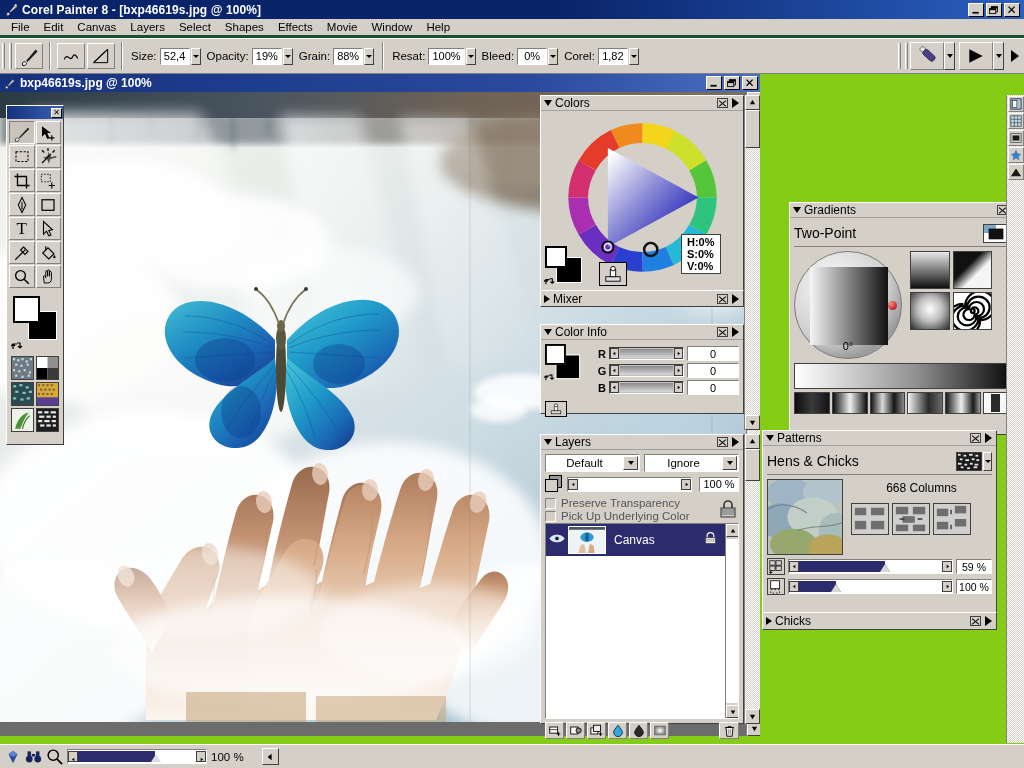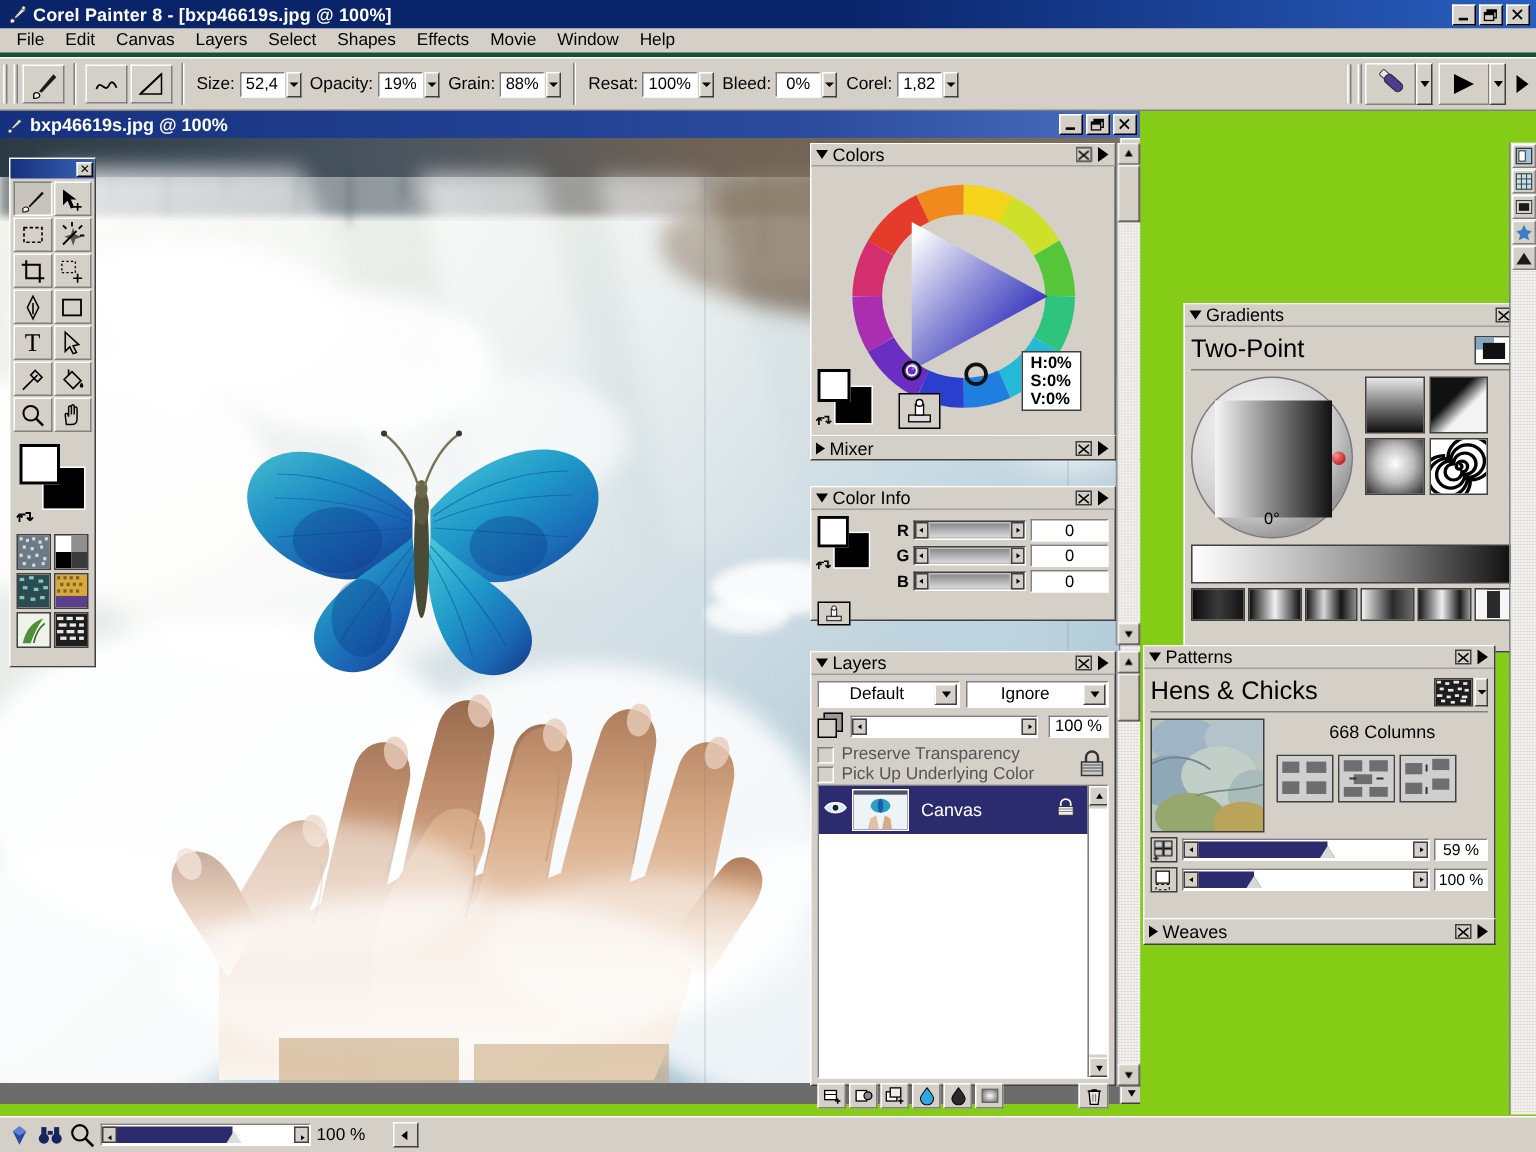--- a/index.html
+++ b/index.html
@@ -239,21 +239,21 @@
   .layeritem .thumb { width:38px; height:28px; border:1px solid #fff; margin-right:8px; overflow:hidden; }
   .layeritem .lname { font-size:12px; }
   .layeritem .lock { margin-left:auto; margin-right:20px; font-size:13px; }
   .lbtnrow { display:flex; align-items:center; gap:2px; margin-top:3px; }
   .lbtn { width:19px; height:17px; background:#d4d0c8;
     border:1px solid; border-color:#fff #808080 #808080 #fff;
     display:flex; align-items:center; justify-content:center; cursor:pointer; font-size:10px; }
 
   
   .pickrow { display:flex; align-items:center; height:22px; }
-  .pickrow .pname { flex:1; font-size:17px; }
+  .pickrow .pname { flex:1; font-size:14px; }
   .pickthumb { width:26px; height:19px; border:1px solid #404040; cursor:pointer; }
   .pickdrop { width:9px; height:19px; background:#d4d0c8; margin-left:1px;
     border:1px solid; border-color:#fff #404040 #404040 #fff; cursor:pointer;
     display:flex;align-items:center;justify-content:center; }
   .pickdrop:after { content:''; border-left:3px solid transparent;
     border-right:3px solid transparent; border-top:3px solid #000; }
   .hr { height:1px; background:#808080; margin:2px 0 4px; }
   .dial { width:108px; height:108px; border-radius:50%;
     background:radial-gradient(circle at 35% 30%,#fafafa,#cfcfcf 55%,#9a9a9a 75%,#d8d8d8 100%);
     border:1px solid #7a7a7a; position:relative; }
@@ -1465,21 +1465,21 @@
             <span class="thumbk" style="left:26%;"></span>
           </div>
           <div class="pnum">100 %</div>
         </div>
       </div>
     </div>
 
     <div class="palwin" style="left:762px; top:538px; width:235px; height:18px;">
       <div class="palhdr" style="border-bottom:none;">
         <span class="tri collapsed"></span>
-        <span class="ptitle">Weaves</span>
+        <span class="ptitle">Chicks</span>
         <span class="pclose"></span>
         <span class="pmenu"></span>
       </div>
     </div>
 
     <div class="vsb" style="left:981px; top:128px; height:428px; width:15px;">
       <div class="sbbtn">
         <svg width="7" height="7" viewBox="0 0 8 8">
             <path d="M4 1 7 6 1 6z" fill="#000"></path>
           </svg>

